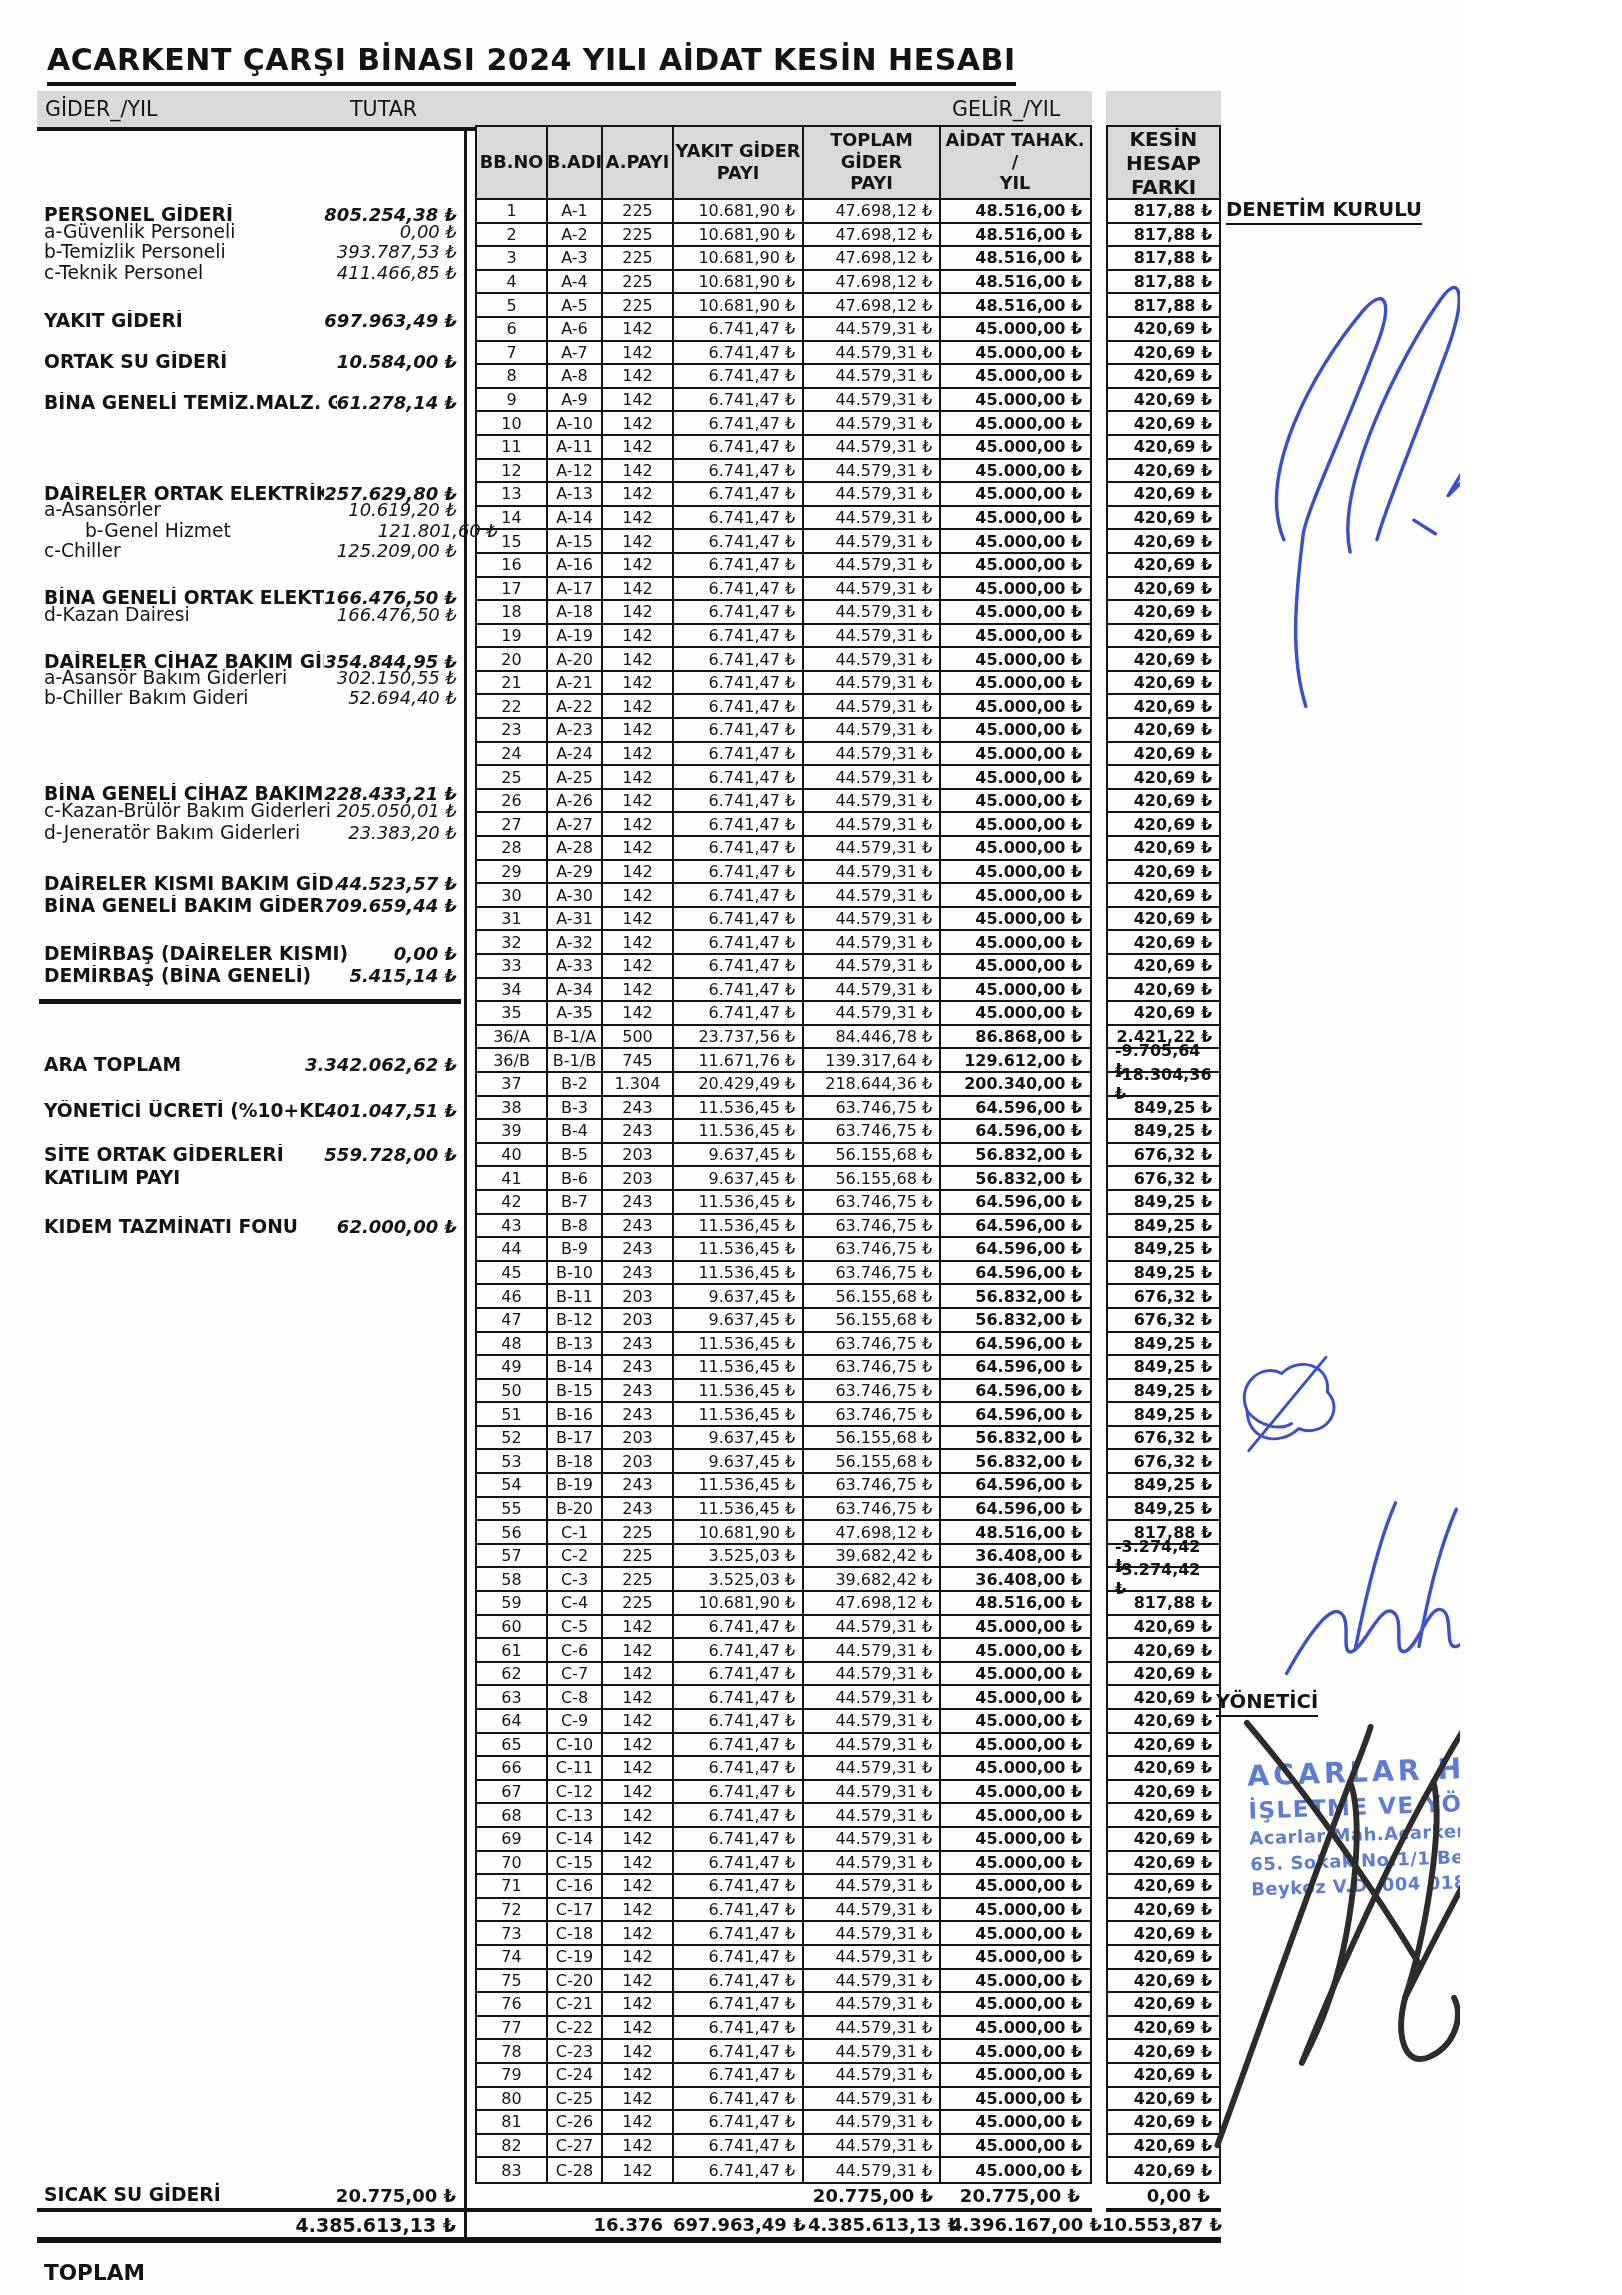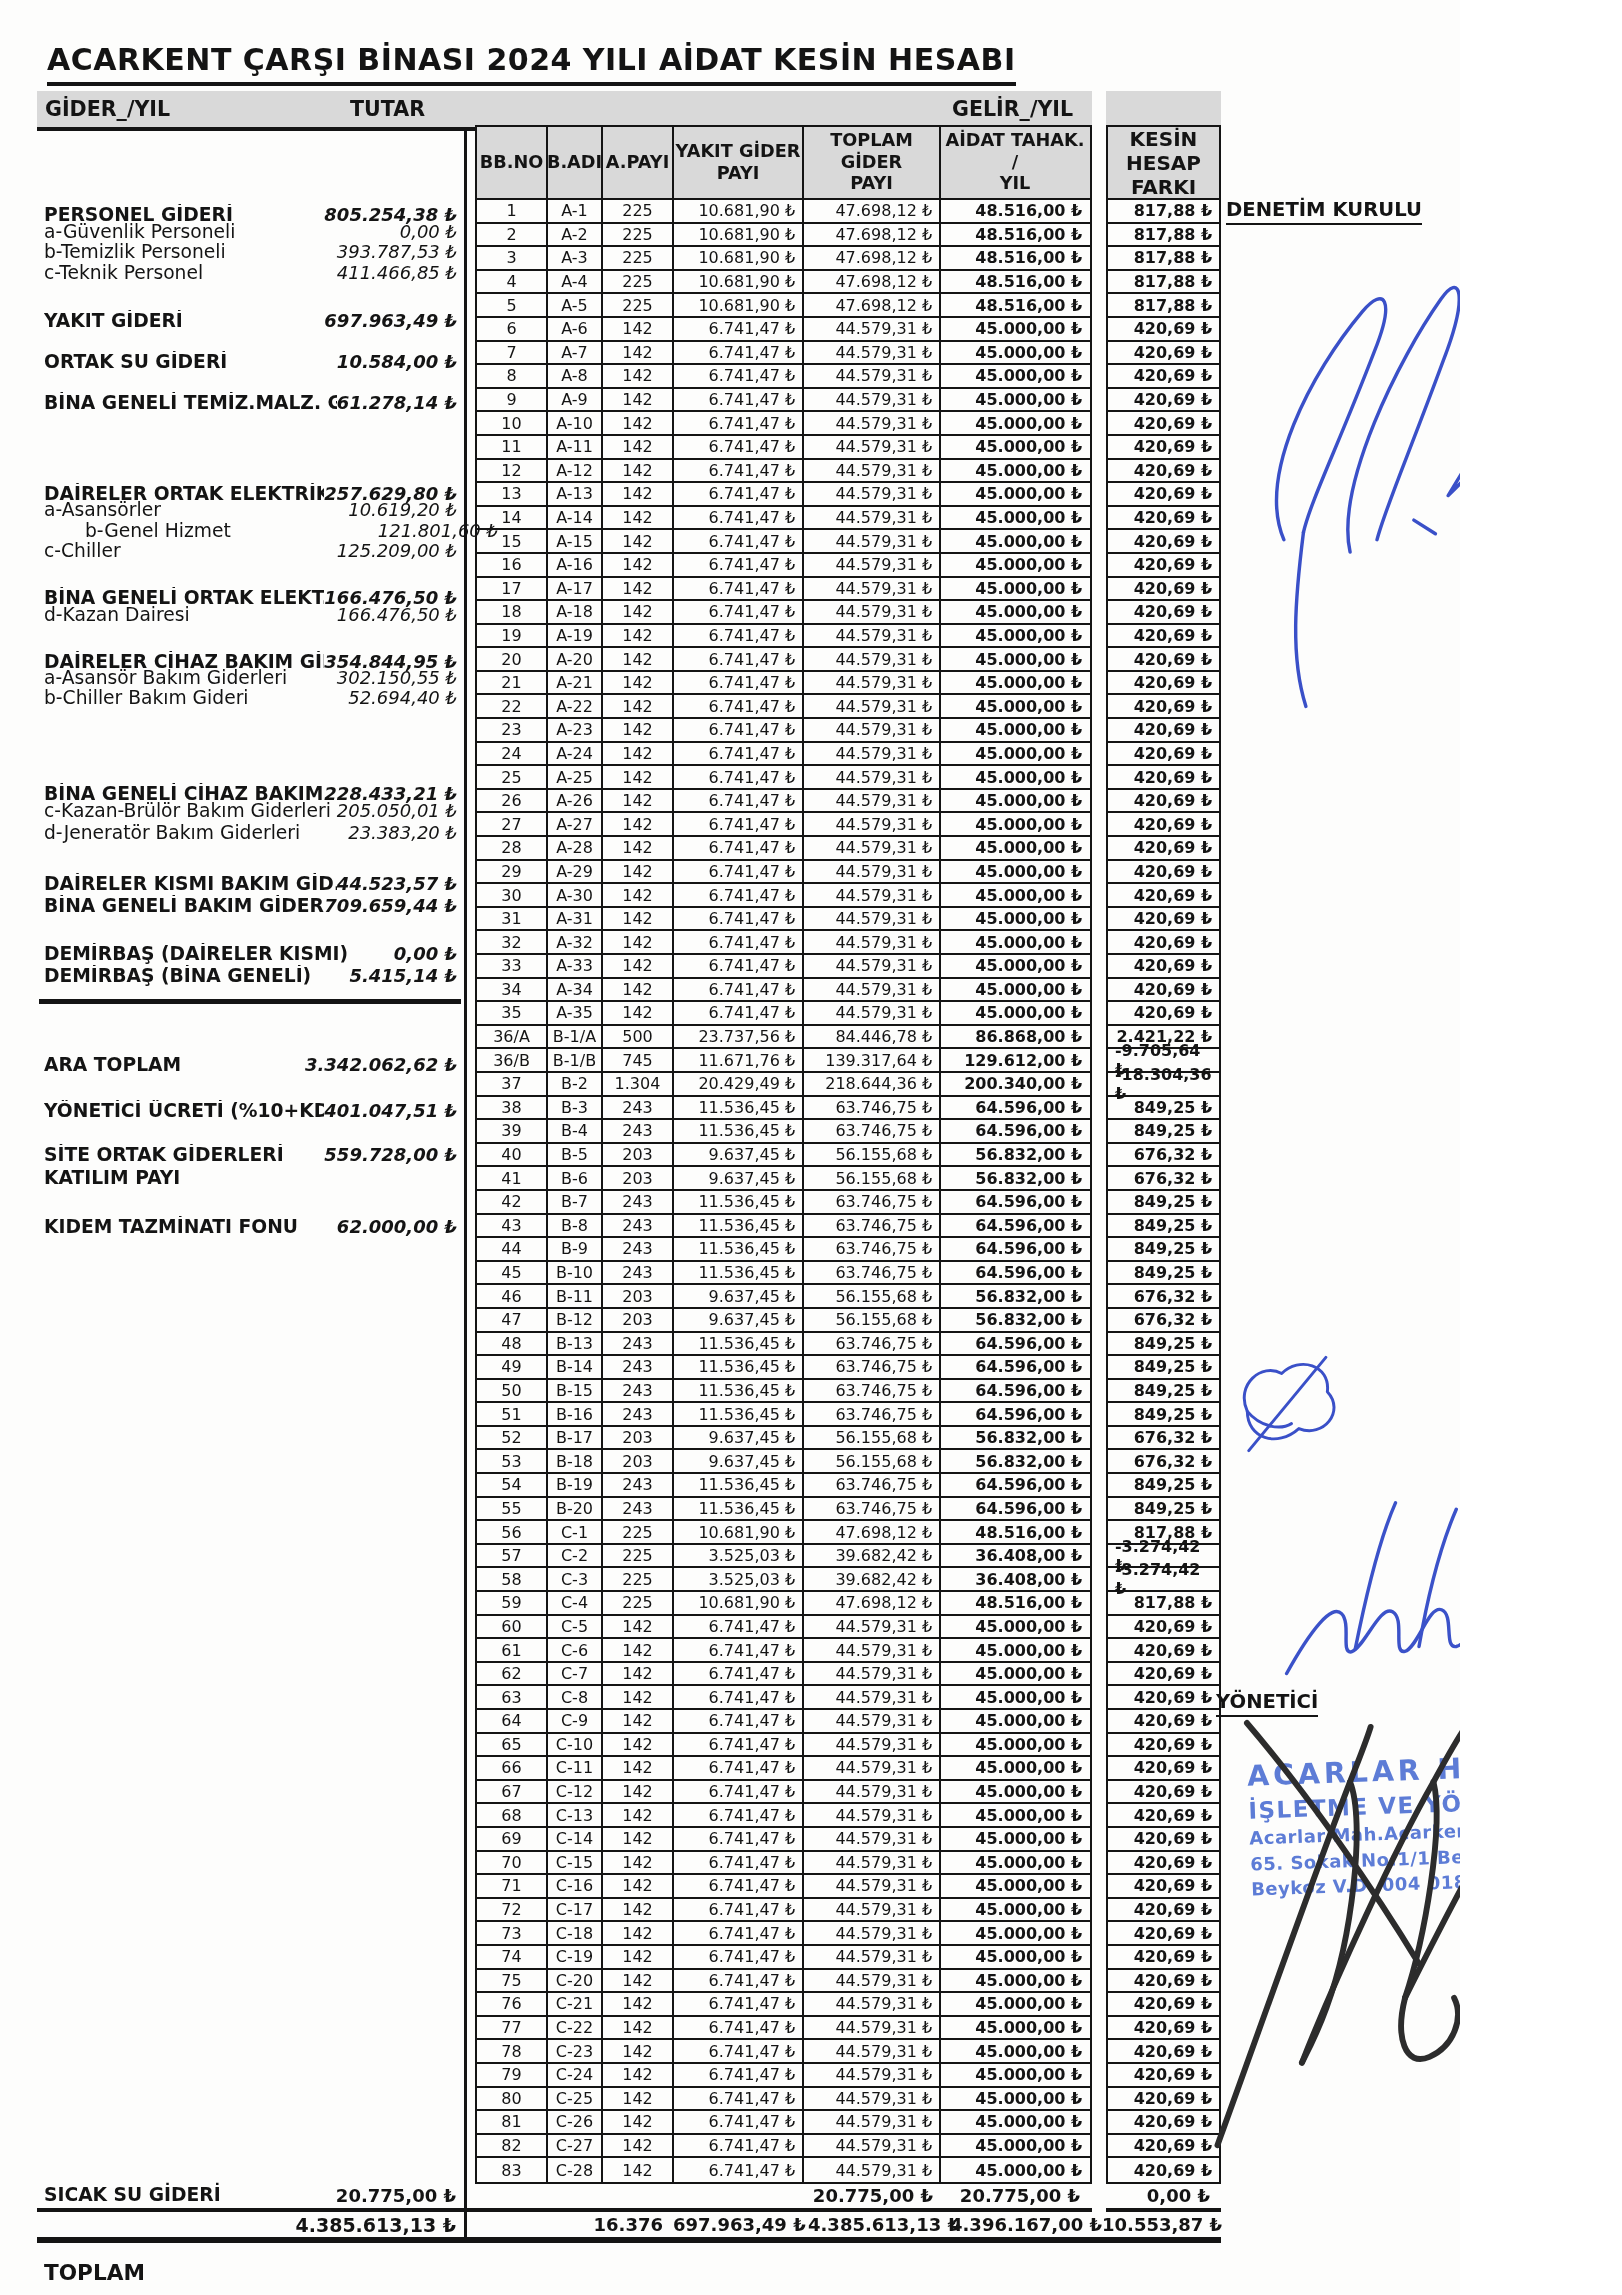--- a/index.html
+++ b/index.html
@@ -6,21 +6,21 @@
   .page{position:relative;width:1460px;height:2295px;background:#fdfdfc;overflow:hidden;
         font-family:"DejaVu Sans","Liberation Sans",sans-serif;color:#141414;}
   .title{position:absolute;left:47px;top:42px;font-size:30px;font-weight:bold;letter-spacing:0.5px;
          border-bottom:4.9px solid #141414;padding-bottom:4.9px;white-space:nowrap;}
   .band{position:absolute;top:91px;height:37px;background:#d9d9d9;}
   .band-main{left:37px;width:1055px;}
   .band-kesin{left:1106px;width:115px;}
   .uline{position:absolute;top:127px;height:4.4px;background:#141414;}
   .ul-main{left:37px;width:1055px;}
   .ul-kesin{left:1106px;width:115px;}
-  .band-label{position:absolute;top:97px;font-weight:bold;font-size:20.6px;white-space:nowrap;}
+  .band-label{position:absolute;top:97px;font-weight:normal;font-size:20.6px;white-space:nowrap;}
   .lbl-gider{left:45px;} .lbl-tutar{left:350px;} .lbl-gelir{left:952px;}
   .vline{position:absolute;left:464px;top:129px;width:2.5px;height:2111px;background:#141414;}
   
   .exp-row{position:absolute;left:44px;width:413px;height:22.6px;display:flex;justify-content:space-between;align-items:center;}
   .exp-label{font-size:18.7px;white-space:nowrap;overflow:hidden;max-width:319px;}
   .exp-amount{font-size:18px;white-space:nowrap;font-style:italic;}
   .exp-h .exp-label,.exp-h .exp-amount{font-weight:bold;margin-top:9px;}
   .divider{position:absolute;left:39px;top:999px;width:422px;height:4.9px;background:#141414;}
   
   .maintable{position:absolute;left:475px;top:125px;width:617px;}

